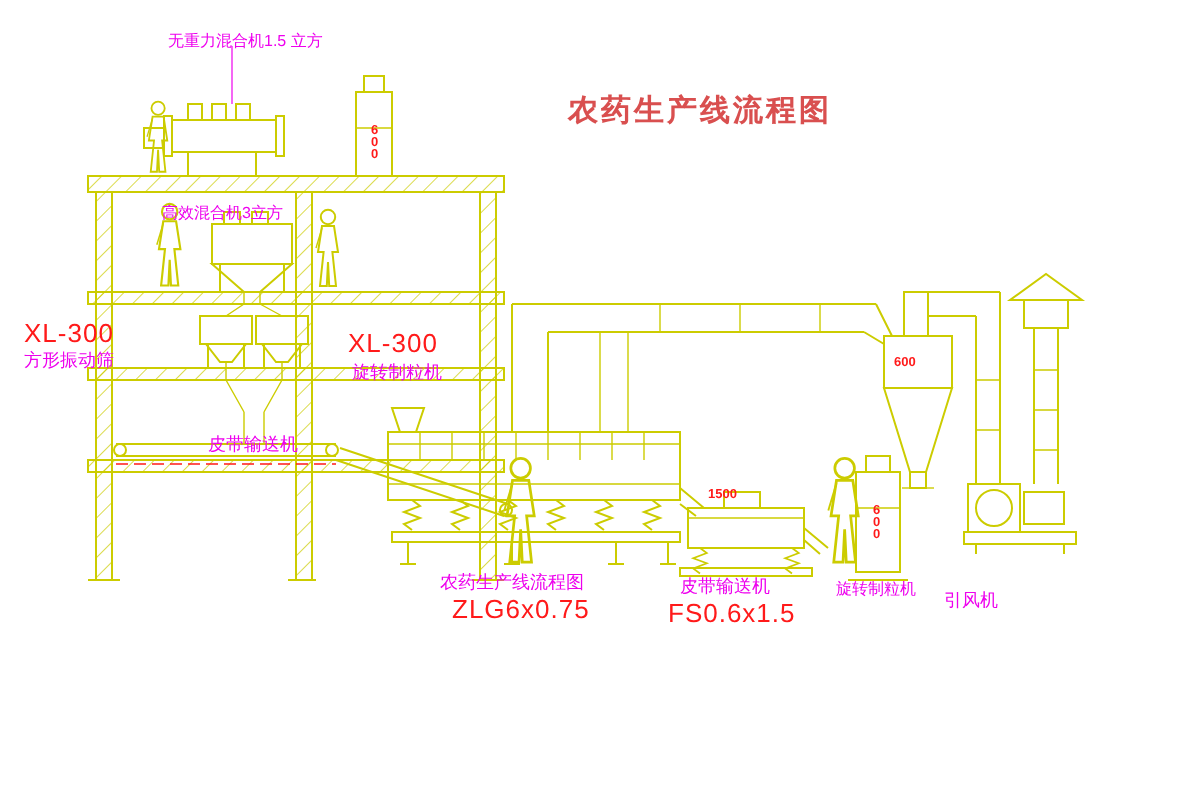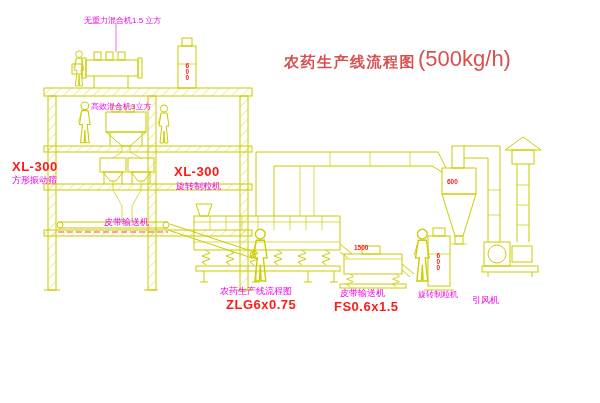--- a/index.html
+++ b/index.html
@@ -8,21 +8,21 @@
   .canvas{position:relative;width:600px;height:403px;background:#fff;overflow:hidden}
   svg{position:absolute;left:0;top:0}
   .ln{stroke:var(--line);fill:none;stroke-width:1}
   .thin{stroke-width:.7}
   .hatch{fill:url(#hatch);stroke:var(--line);stroke-width:1}
   .rd-ln{stroke:var(--red);stroke-width:.8;fill:none}
   .mg-ln{stroke:var(--magenta);stroke-width:.6;fill:none}
   .lbl{position:absolute;white-space:nowrap;line-height:1.05}
   .mg{color:var(--magenta);font-size:9px}
   .mg8{color:var(--magenta);font-size:8px}
-  .rd{color:var(--red);font-size:13px;font-weight:bold;letter-spacing:.5px}
+  .rd{color:var(--red);font-size:13px;font-weight:normal;letter-spacing:.5px}
   .rds{color:var(--red);font-size:6.5px;font-weight:bold}
   .vtext{writing-mode:vertical-rl;text-orientation:upright;letter-spacing:-1px}
   .title{position:absolute;left:284px;top:46px;display:flex;align-items:flex-end;color:var(--title_red)}
   .t-cn{font-size:15px;letter-spacing:1.5px;font-weight:bold}
   .t-cap{font-size:22px;margin-left:2px}
 </style>
 </head>
 <body>
 
 <div class="canvas">
@@ -184,25 +184,24 @@
     <g>
         <use href="#person-proto" transform="translate(244,228) scale(1.36)"></use>
       </g>
     <g>
         <use href="#person-proto" transform="translate(406,228) scale(1.36)"></use>
       </g>
   </svg>
 
   <div class="title">
     <span class="t-cn">农药生产线流程图</span>
-    <span class="t-cap">(500kg/h)</span>
   </div>
 
   <div class="lbl mg8" style="left:84px;top:17px">无重力混合机1.5 立方</div>
-  <div class="lbl mg8" style="left:91px;top:103px">高效混合机3立方</div>
+  <div class="lbl mg8" style="left:81px;top:103px">高效混合机3立方</div>
   <div class="lbl rd" style="left:12px;top:160px">XL-300</div>
   <div class="lbl mg" style="left:12px;top:176px">方形振动筛</div>
   <div class="lbl rd" style="left:174px;top:165px">XL-300</div>
   <div class="lbl mg" style="left:176px;top:182px">旋转制粒机</div>
   <div class="lbl mg" style="left:104px;top:218px">皮带输送机</div>
   <div class="lbl mg" style="left:220px;top:287px">农药生产线流程图</div>
   <div class="lbl rd" style="left:226px;top:298px">ZLG6x0.75</div>
   <div class="lbl mg" style="left:340px;top:289px">皮带输送机</div>
   <div class="lbl rd" style="left:334px;top:300px">FS0.6x1.5</div>
   <div class="lbl mg8" style="left:418px;top:291px">旋转制粒机</div>

